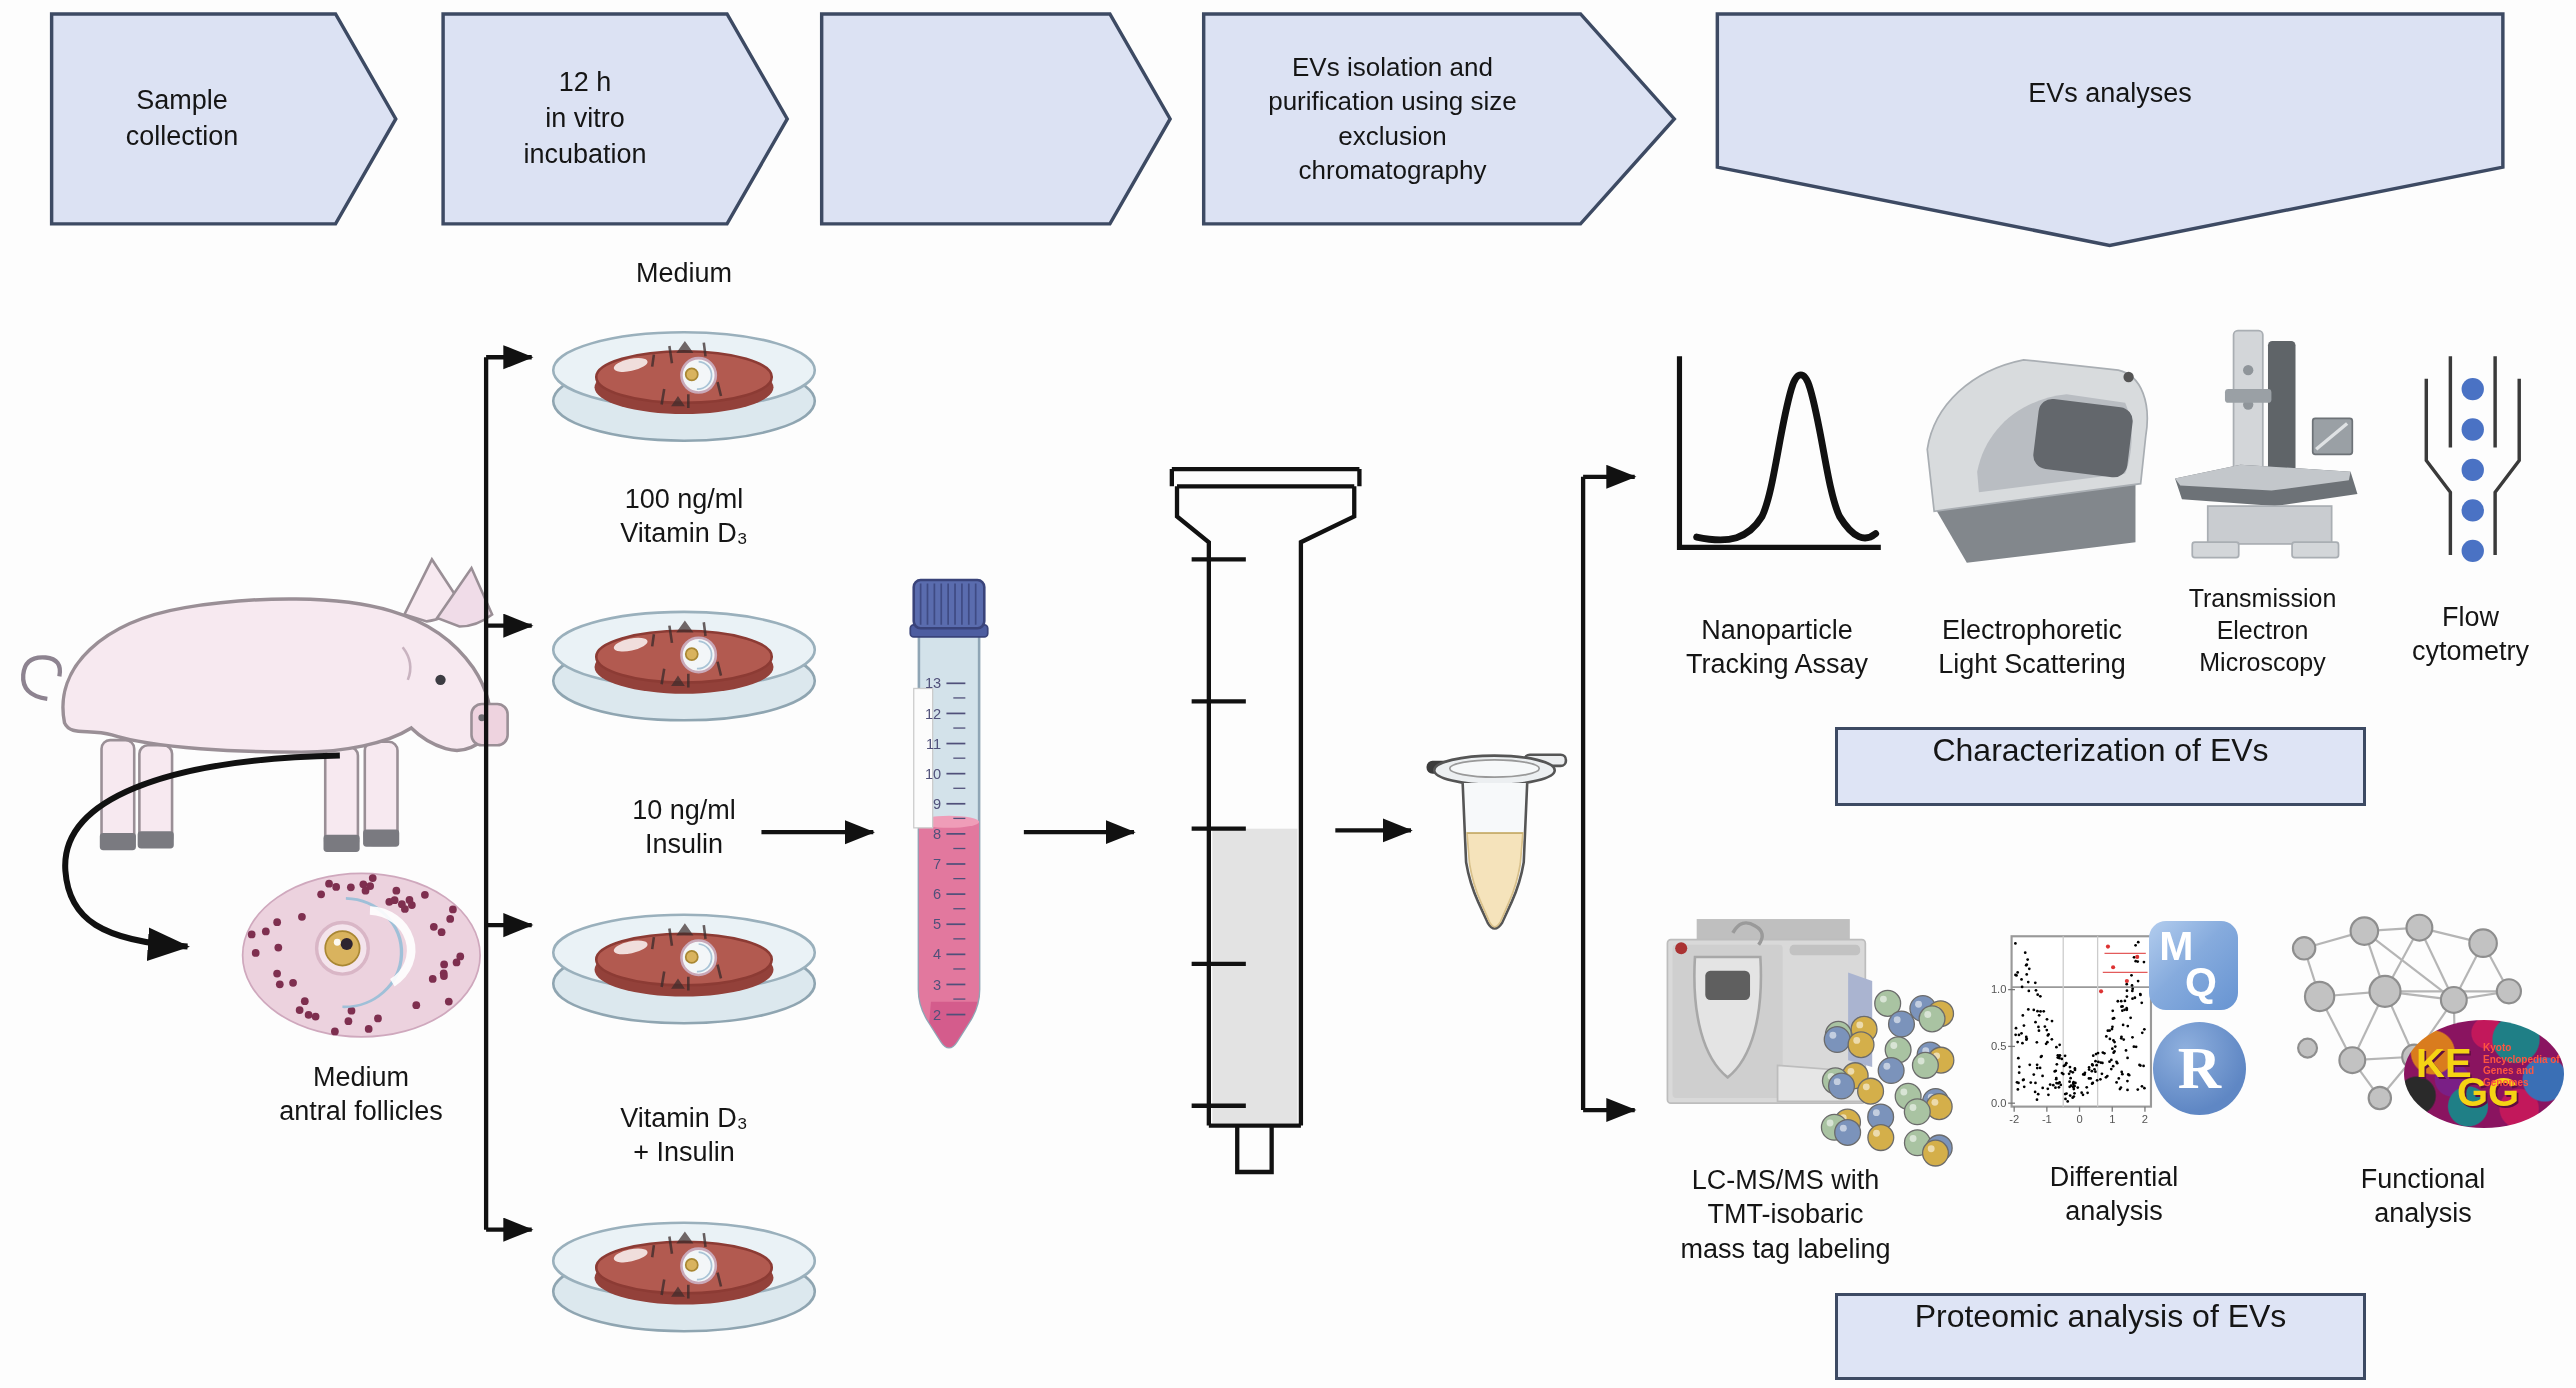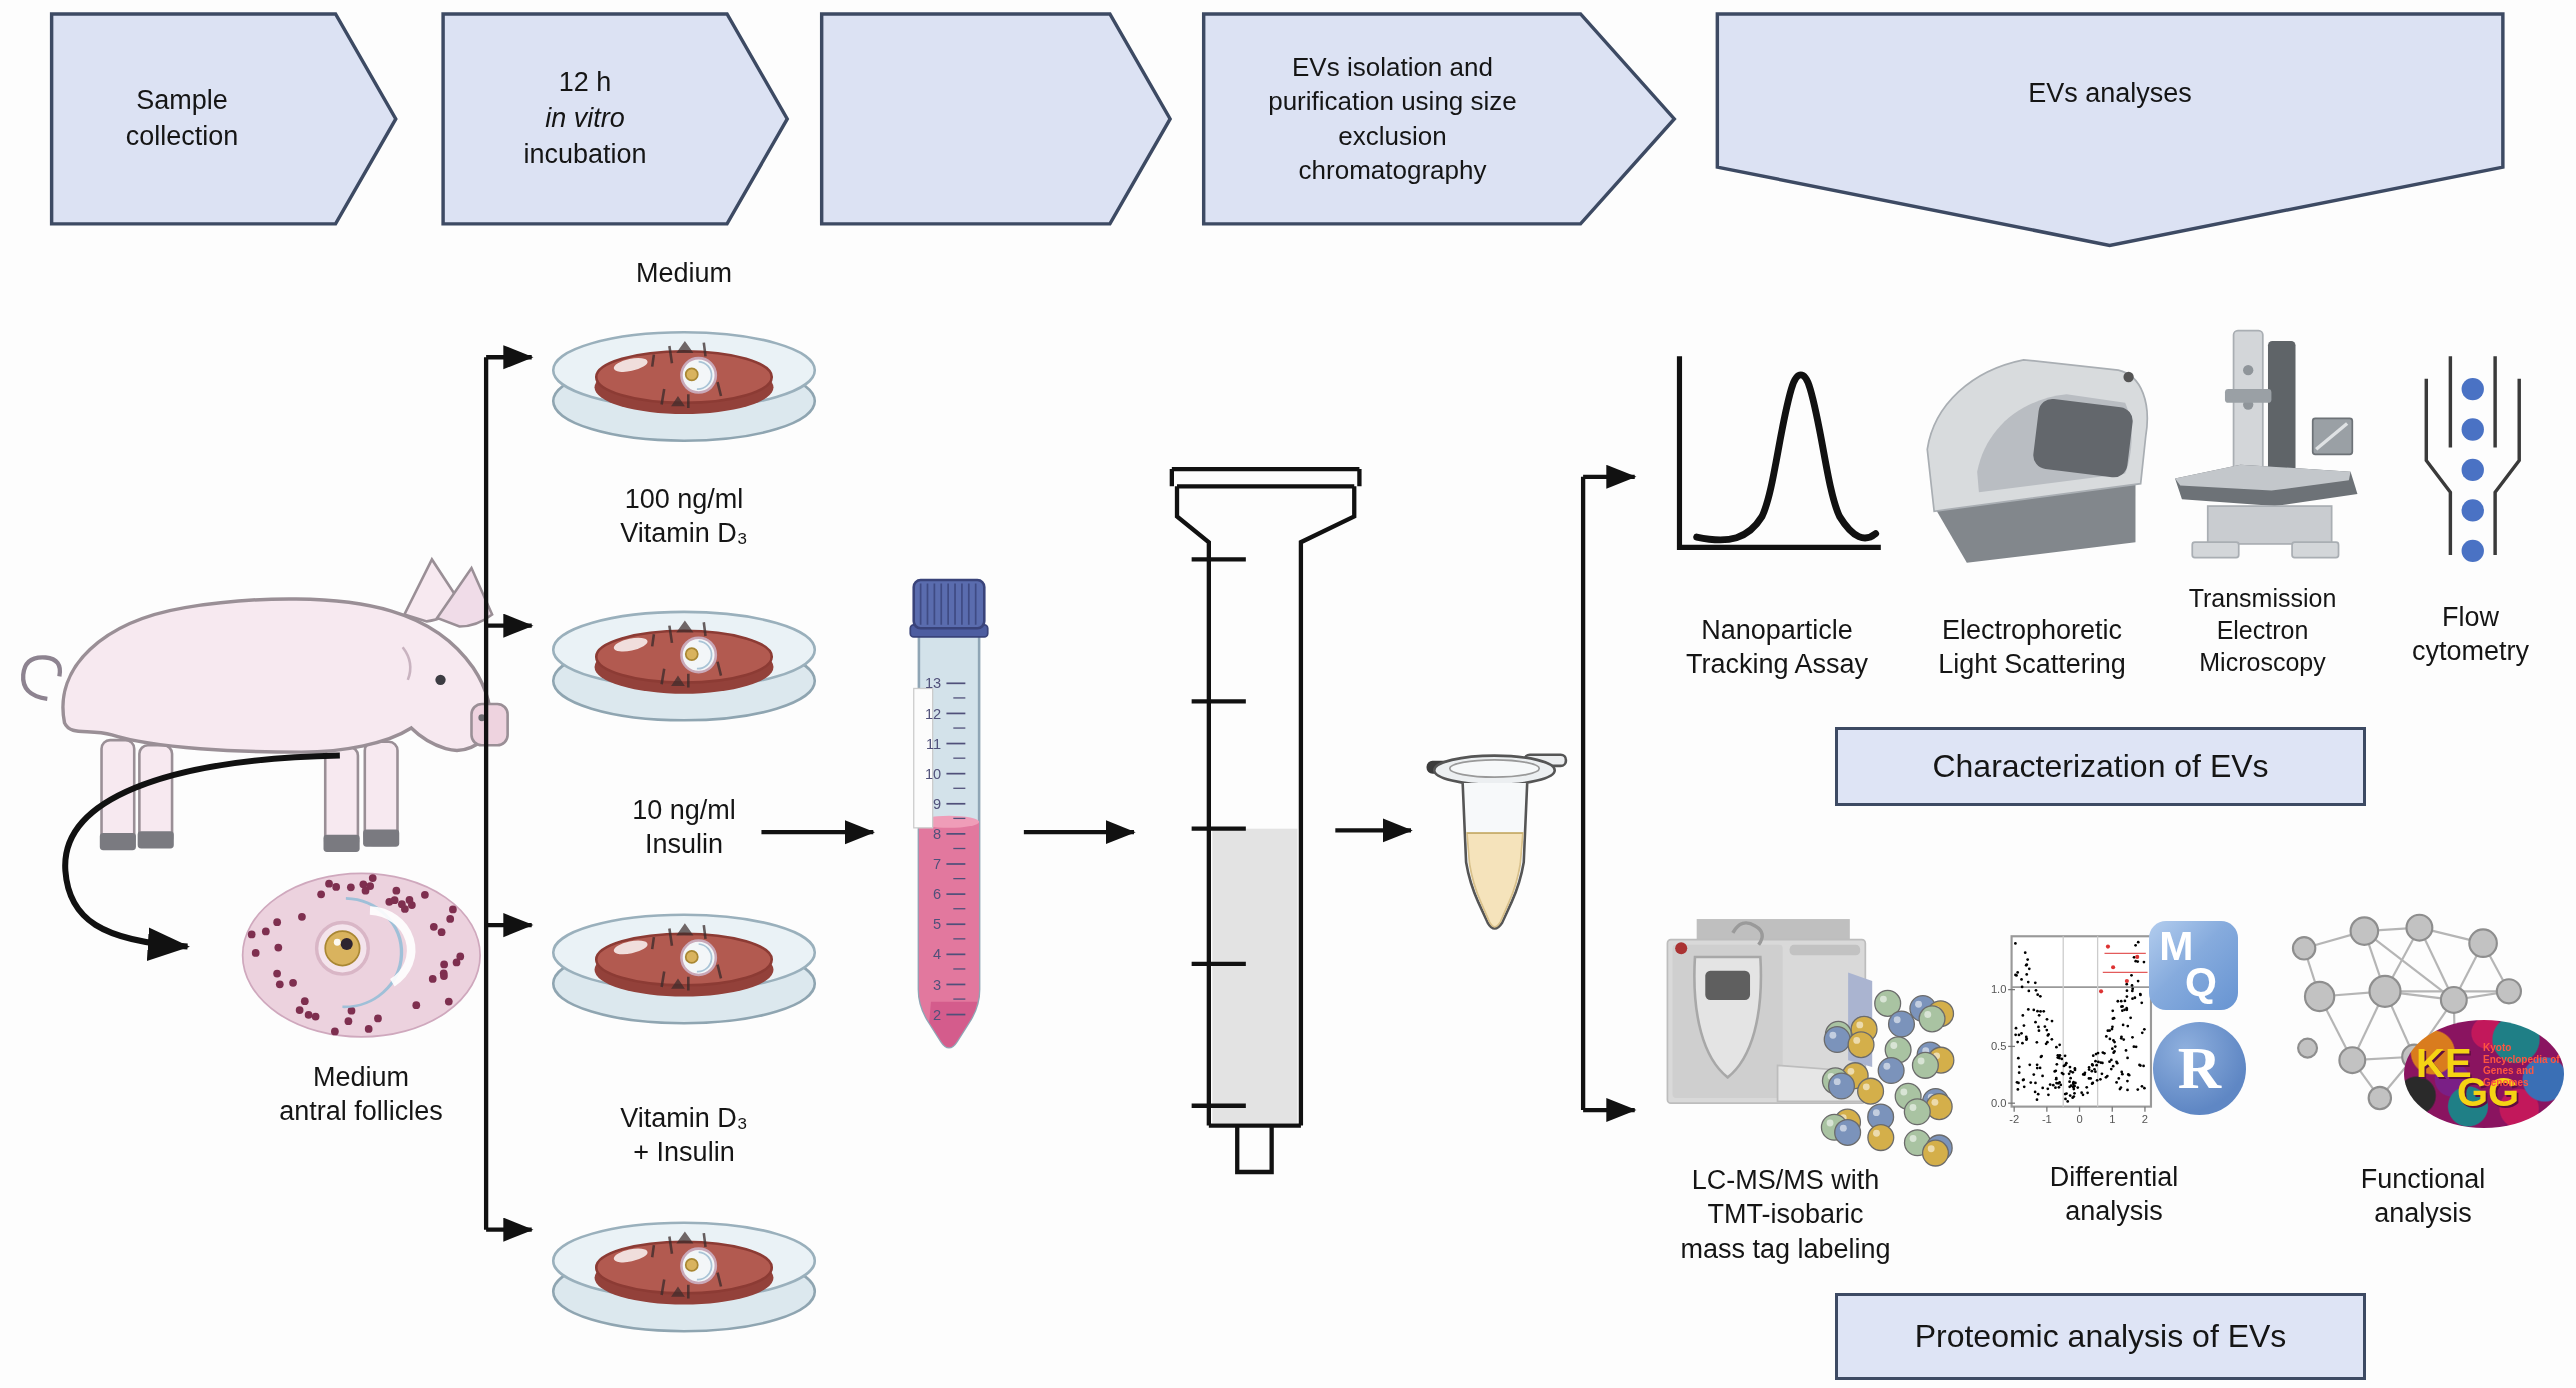--- a/index.html
+++ b/index.html
@@ -3,21 +3,21 @@
 <meta charset="utf-8">
 <style>
   html,body{margin:0;padding:0;background:#fff;}
   #stage{position:relative;width:2576px;height:1389px;background:#fdfdfd;overflow:hidden;
          font-family:"Liberation Sans","DejaVu Sans",sans-serif;}
   #art{position:absolute;left:0;top:0;}
   .lbl{position:absolute;font:27px/1.27 "Liberation Sans","DejaVu Sans",sans-serif;color:#151515;
        text-align:center;white-space:pre-line;}
   .banner-lbl{display:flex;flex-direction:column;align-items:center;justify-content:center;
               font-size:27px;line-height:1.32;}
-  .box-title{display:flex;align-items:center;justify-content:center;font-size:32px;
+  .box-title{display:flex;justify-content:center;font-size:32px;
              background:#dee4f5;border:3.4px solid #3d4a63;box-sizing:border-box;}
   .small-lbl{font-size:25px;}
   .logo{position:absolute;overflow:hidden;}
   #mq-logo{border-radius:17px;background:linear-gradient(135deg,#b3cdee 0%,#86abdd 45%,#6794d2 100%);}
   #mq-m,#mq-q{position:absolute;color:#fff;font-weight:bold;font-size:41px;}
   #mq-m{left:10.3px;top:1.7px;}
   #mq-q{left:36px;top:38px;}
   #r-logo{border-radius:50%;background:radial-gradient(circle at 35% 30%,#8fb0de,#5f87c4 70%);}
   #r-r{position:absolute;left:0;top:0;width:100%;height:100%;display:flex;align-items:center;justify-content:center;
        color:#fff;font-family:"Liberation Serif","DejaVu Serif",serif;font-weight:bold;font-size:60px;}
@@ -685,21 +685,21 @@
           <circle cx="2854" cy="1252" r="13" fill="#c2c2c2" stroke="#8e8e8e" stroke-width="2.5"></circle>
         </g>
     </g>
   </svg>
 
   <div class="lbl banner-lbl" style="left:40px;top:13.8px;width:284px;height:210px;"><span>Sample
 collection</span></div>
 
   <div class="lbl banner-lbl" style="left:443px;top:13.8px;width:284px;height:210px;">
     <span>12 h</span>
-    <span style="font-style:italic">in vitro</span>
+    <span style="">in vitro</span>
     <span>incubation</span>
   </div>
 
 
   <div class="lbl banner-lbl" style="left:1204px;top:13.8px;width:377px;height:210px;font-size:26px;justify-content:center;"><span>EVs isolation and
 purification using size
 exclusion
 chromatography</span></div>
 
   <div class="lbl banner-lbl" style="left:1717px;top:13.8px;width:786px;height:160px;"><span>EVs analyses</span></div>

